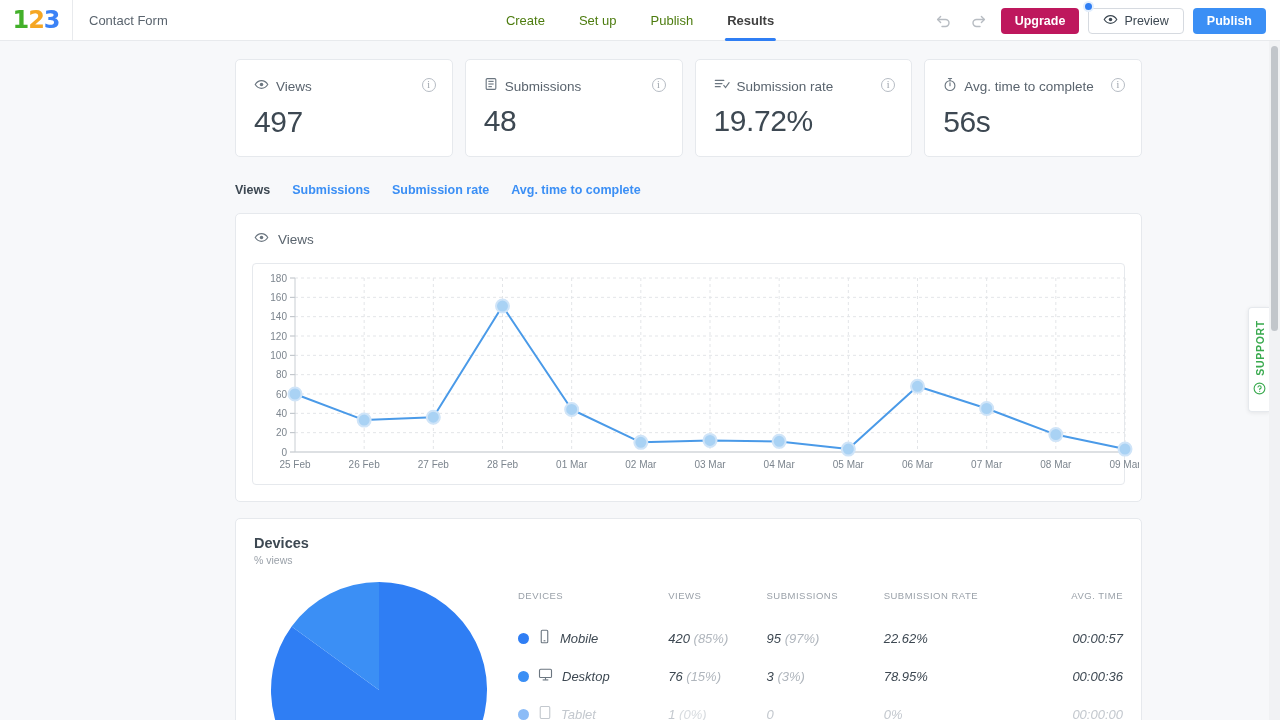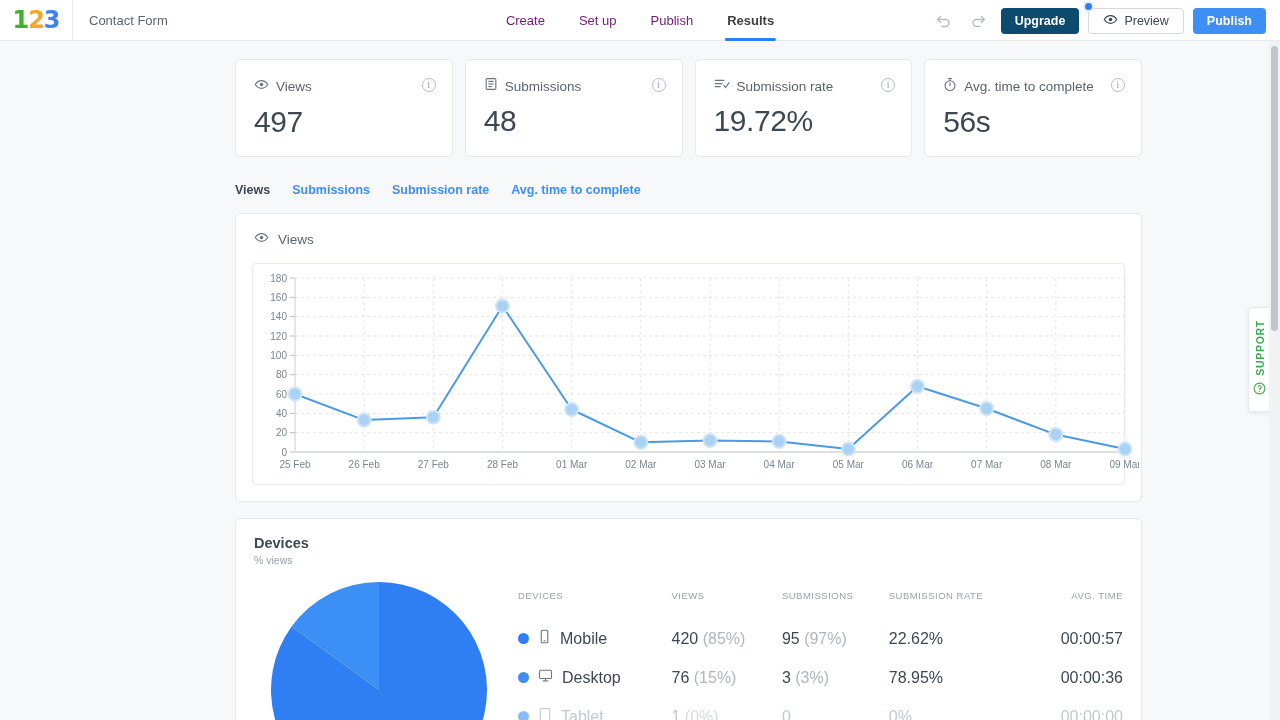--- a/index.html
+++ b/index.html
@@ -28,40 +28,40 @@
   .sep-v { width:1px; height:41px; background:#e8eaed; }
   .form-title {
     font-size: 13px; color:#5a646e; padding-left: 16px;
   }
 
   .tabs {
     position:absolute; left: 50%; transform: translateX(-50%);
     top:0; height:41px; display:flex; align-items:center; gap: 34px;
   }
   .tab {
-    font-size: 13px; color:#701a75; height:41px; line-height:41px;
+    font-size: 13px; color:#4d7c0f; height:41px; line-height:41px;
     position:relative; cursor:pointer; white-space:nowrap;
   }
   .tab.active { color:#404040; font-weight: bold; }
   .tab.active::after {
     content:''; position:absolute; left:-2px; right:-2px; bottom:0;
     height:3px; background:#2f7ef4; border-radius:2px;
   }
 
   .top-right {
     position:absolute; right: 14px; top:0; height:41px;
     display:flex; align-items:center; gap: 9px;
   }
   .ico-btn { width:26px; height:26px; display:flex; align-items:center; justify-content:center; cursor:pointer; }
   .btn {
     height: 26px; border-radius: 4px; font-size: 12.5px; font-weight:bold;
     display:flex; align-items:center; justify-content:center; cursor:pointer;
     padding: 0 14px; white-space:nowrap;
   }
-  .btn-upgrade { background:#0c4a6e; color:#fff; }
+  .btn-upgrade { background:#be185d; color:#fff; }
   .btn-preview { background:#fff; color:#3d4852; border:1px solid #d6dae0; gap:6px; position:relative; font-weight:normal;align-items:center; }
   .btn-publish { background:#3b8ff5; color:#fff; }
   .badge-dot {
     position:absolute; left:-6px; top:-8px; width:11px; height:11px;
     border-radius:50%; background:#2f7ef4; border:2.5px solid #e3effd;
   }
 
   
   .page {
     position:absolute; top:41px; left:0; width:1280px; height:679px;
@@ -115,21 +115,21 @@
   .dev-body { display:flex; padding: 8px 18px 0 18px; }
   .pie-wrap { width: 250px; flex:none; display:flex; justify-content:center; padding-top: 6px; }
   .dev-table { flex:1; padding-left: 14px; padding-top: 16px; }
   .dev-table table { width:100%; border-collapse:collapse; }
   .dev-table th {
     font-size: 9.5px; color:#9aa1a9; letter-spacing:0.5px; font-weight:normal;
     text-align:left; padding-bottom: 18px; white-space:nowrap;
   }
   .dev-table th.r, .dev-table td.r { text-align:right; }
   .dev-table td {
-    font-size: 16px; color:#3d4852; padding: 10px 0; white-space:nowrap;
+    font-size: 13px; color:#3d4852; padding: 10px 0; white-space:nowrap;font-style:italic;
   }
   .dev-name { display:flex; align-items:center; gap:9px; }
   .dot { width:11px; height:11px; border-radius:50%; flex:none; }
   .muted { color:#b0b6bd; }
   .row-faded td { color:#c3c8ce; }
   .row-faded .muted { color:#d7dbdf; }
 
   
   .support {
     position:absolute; right:10px; top:307px; width:22px; height:105px;

